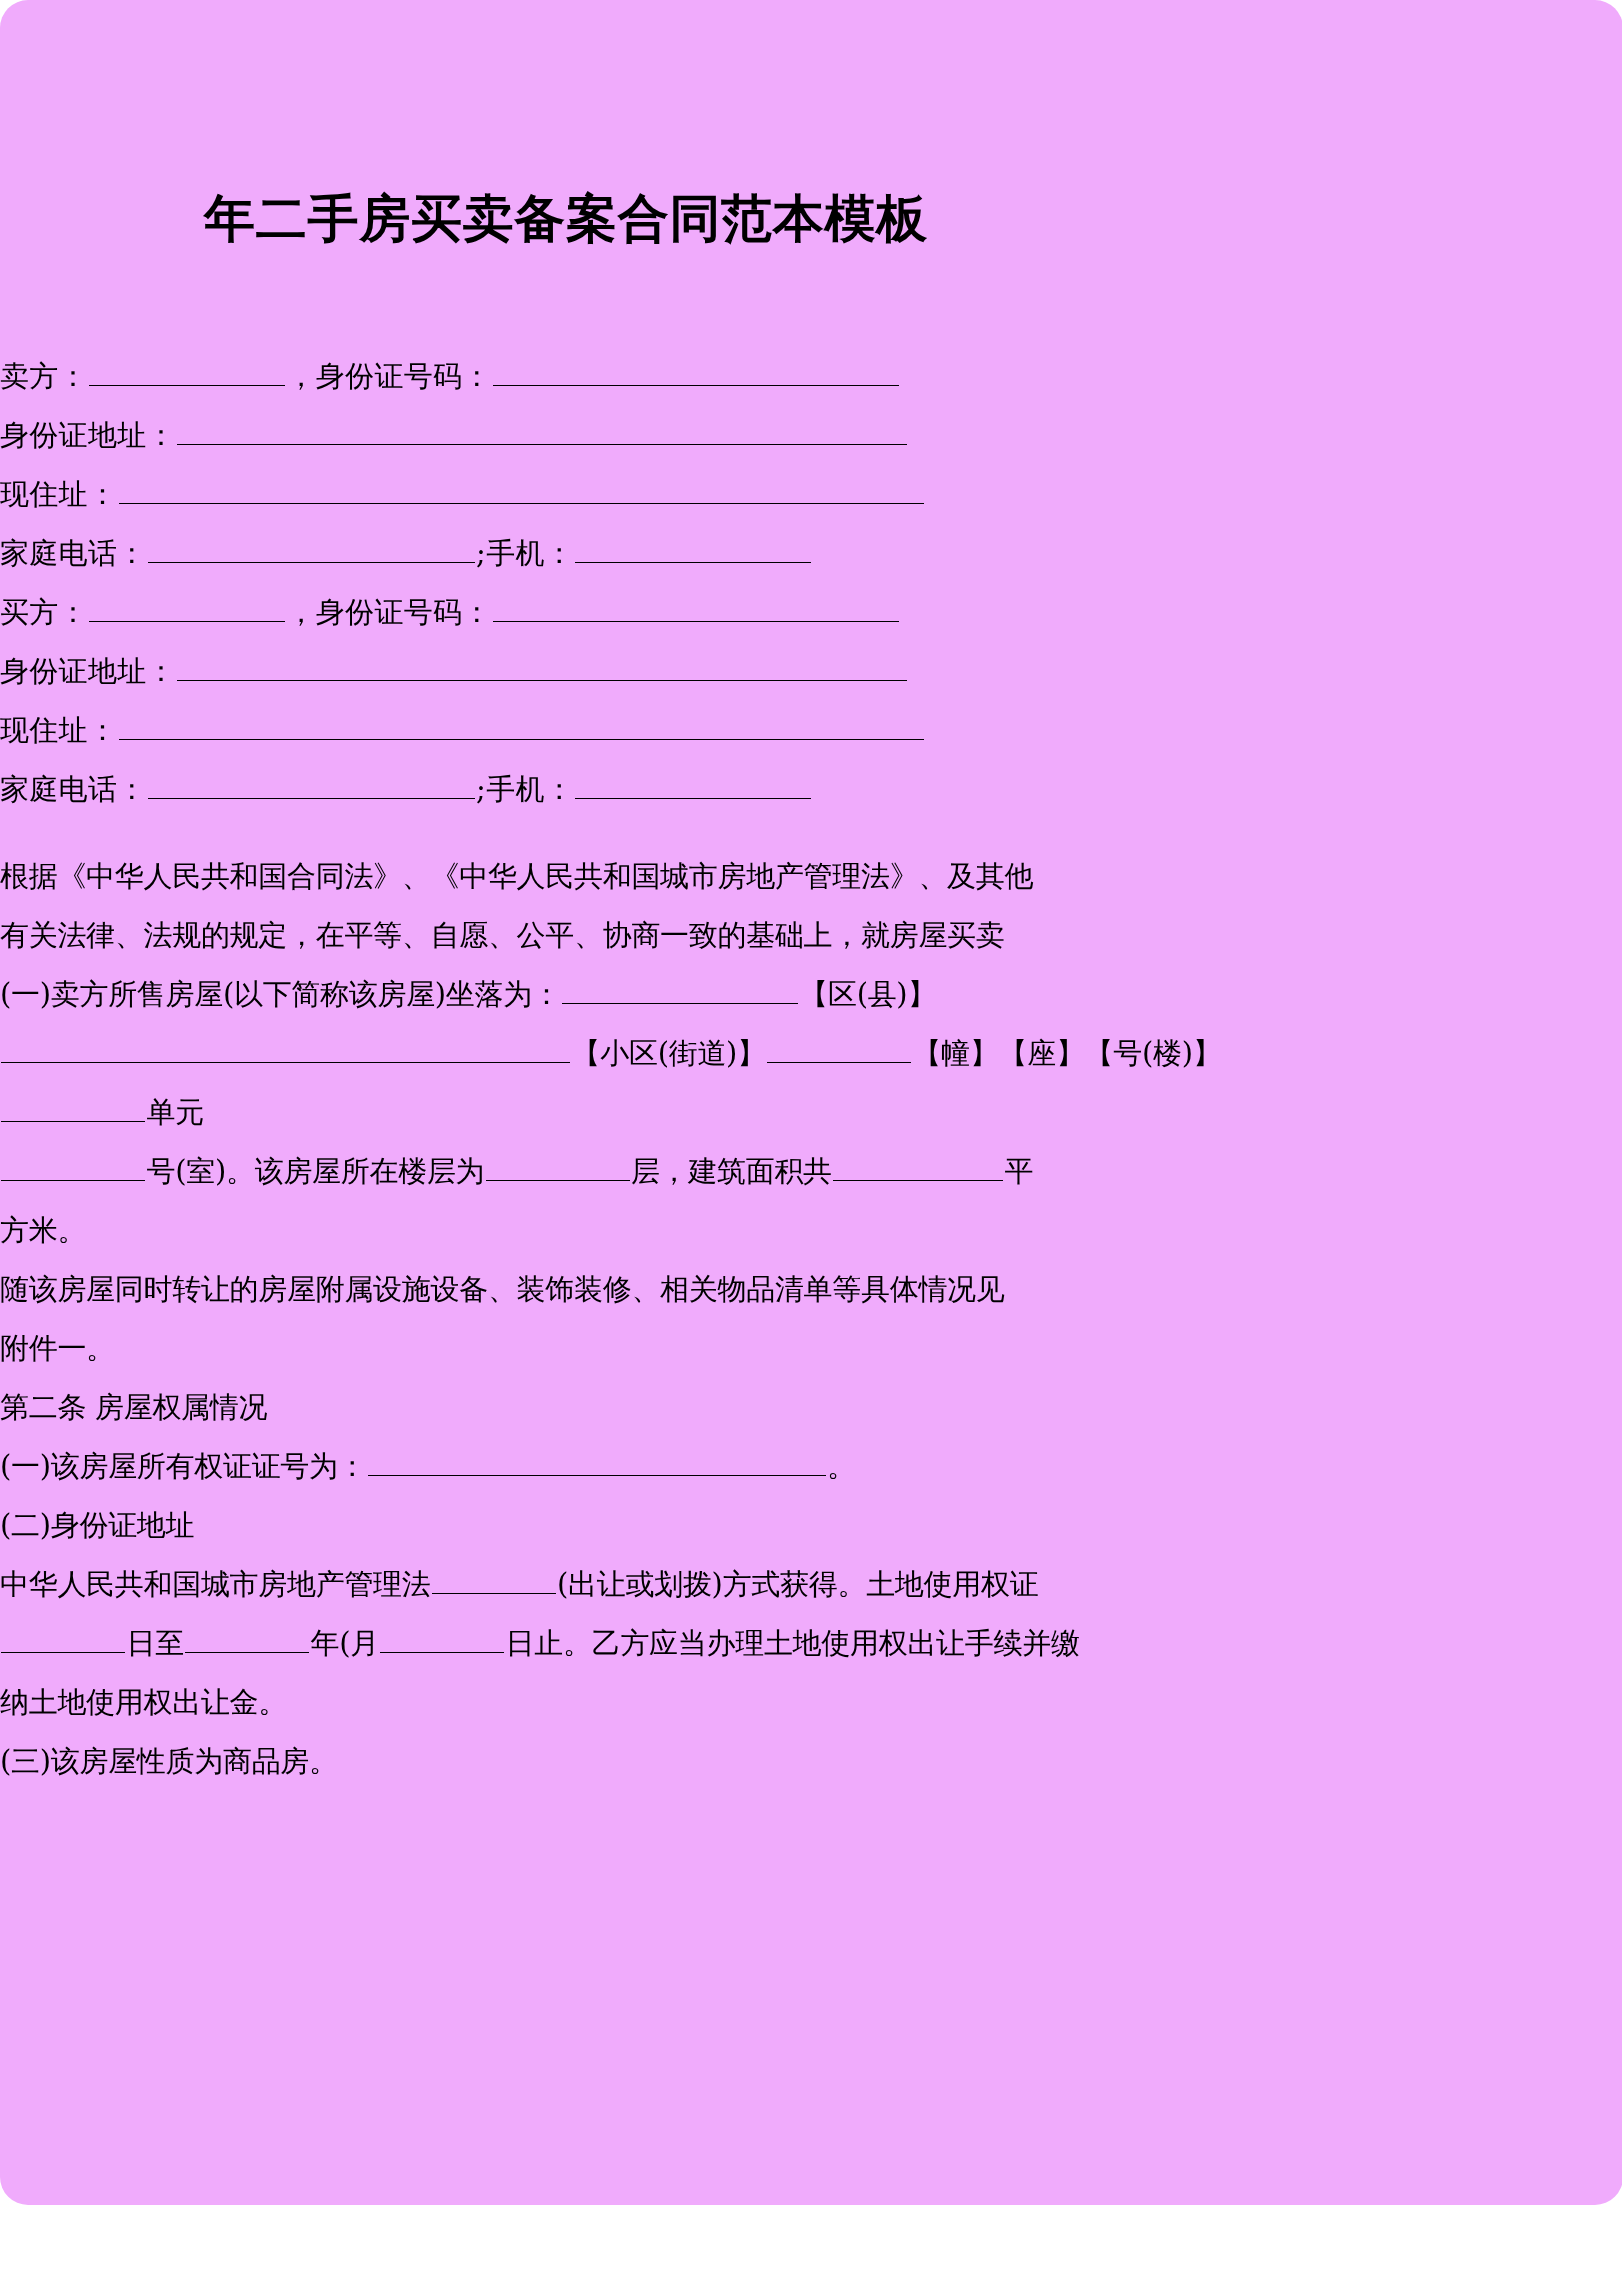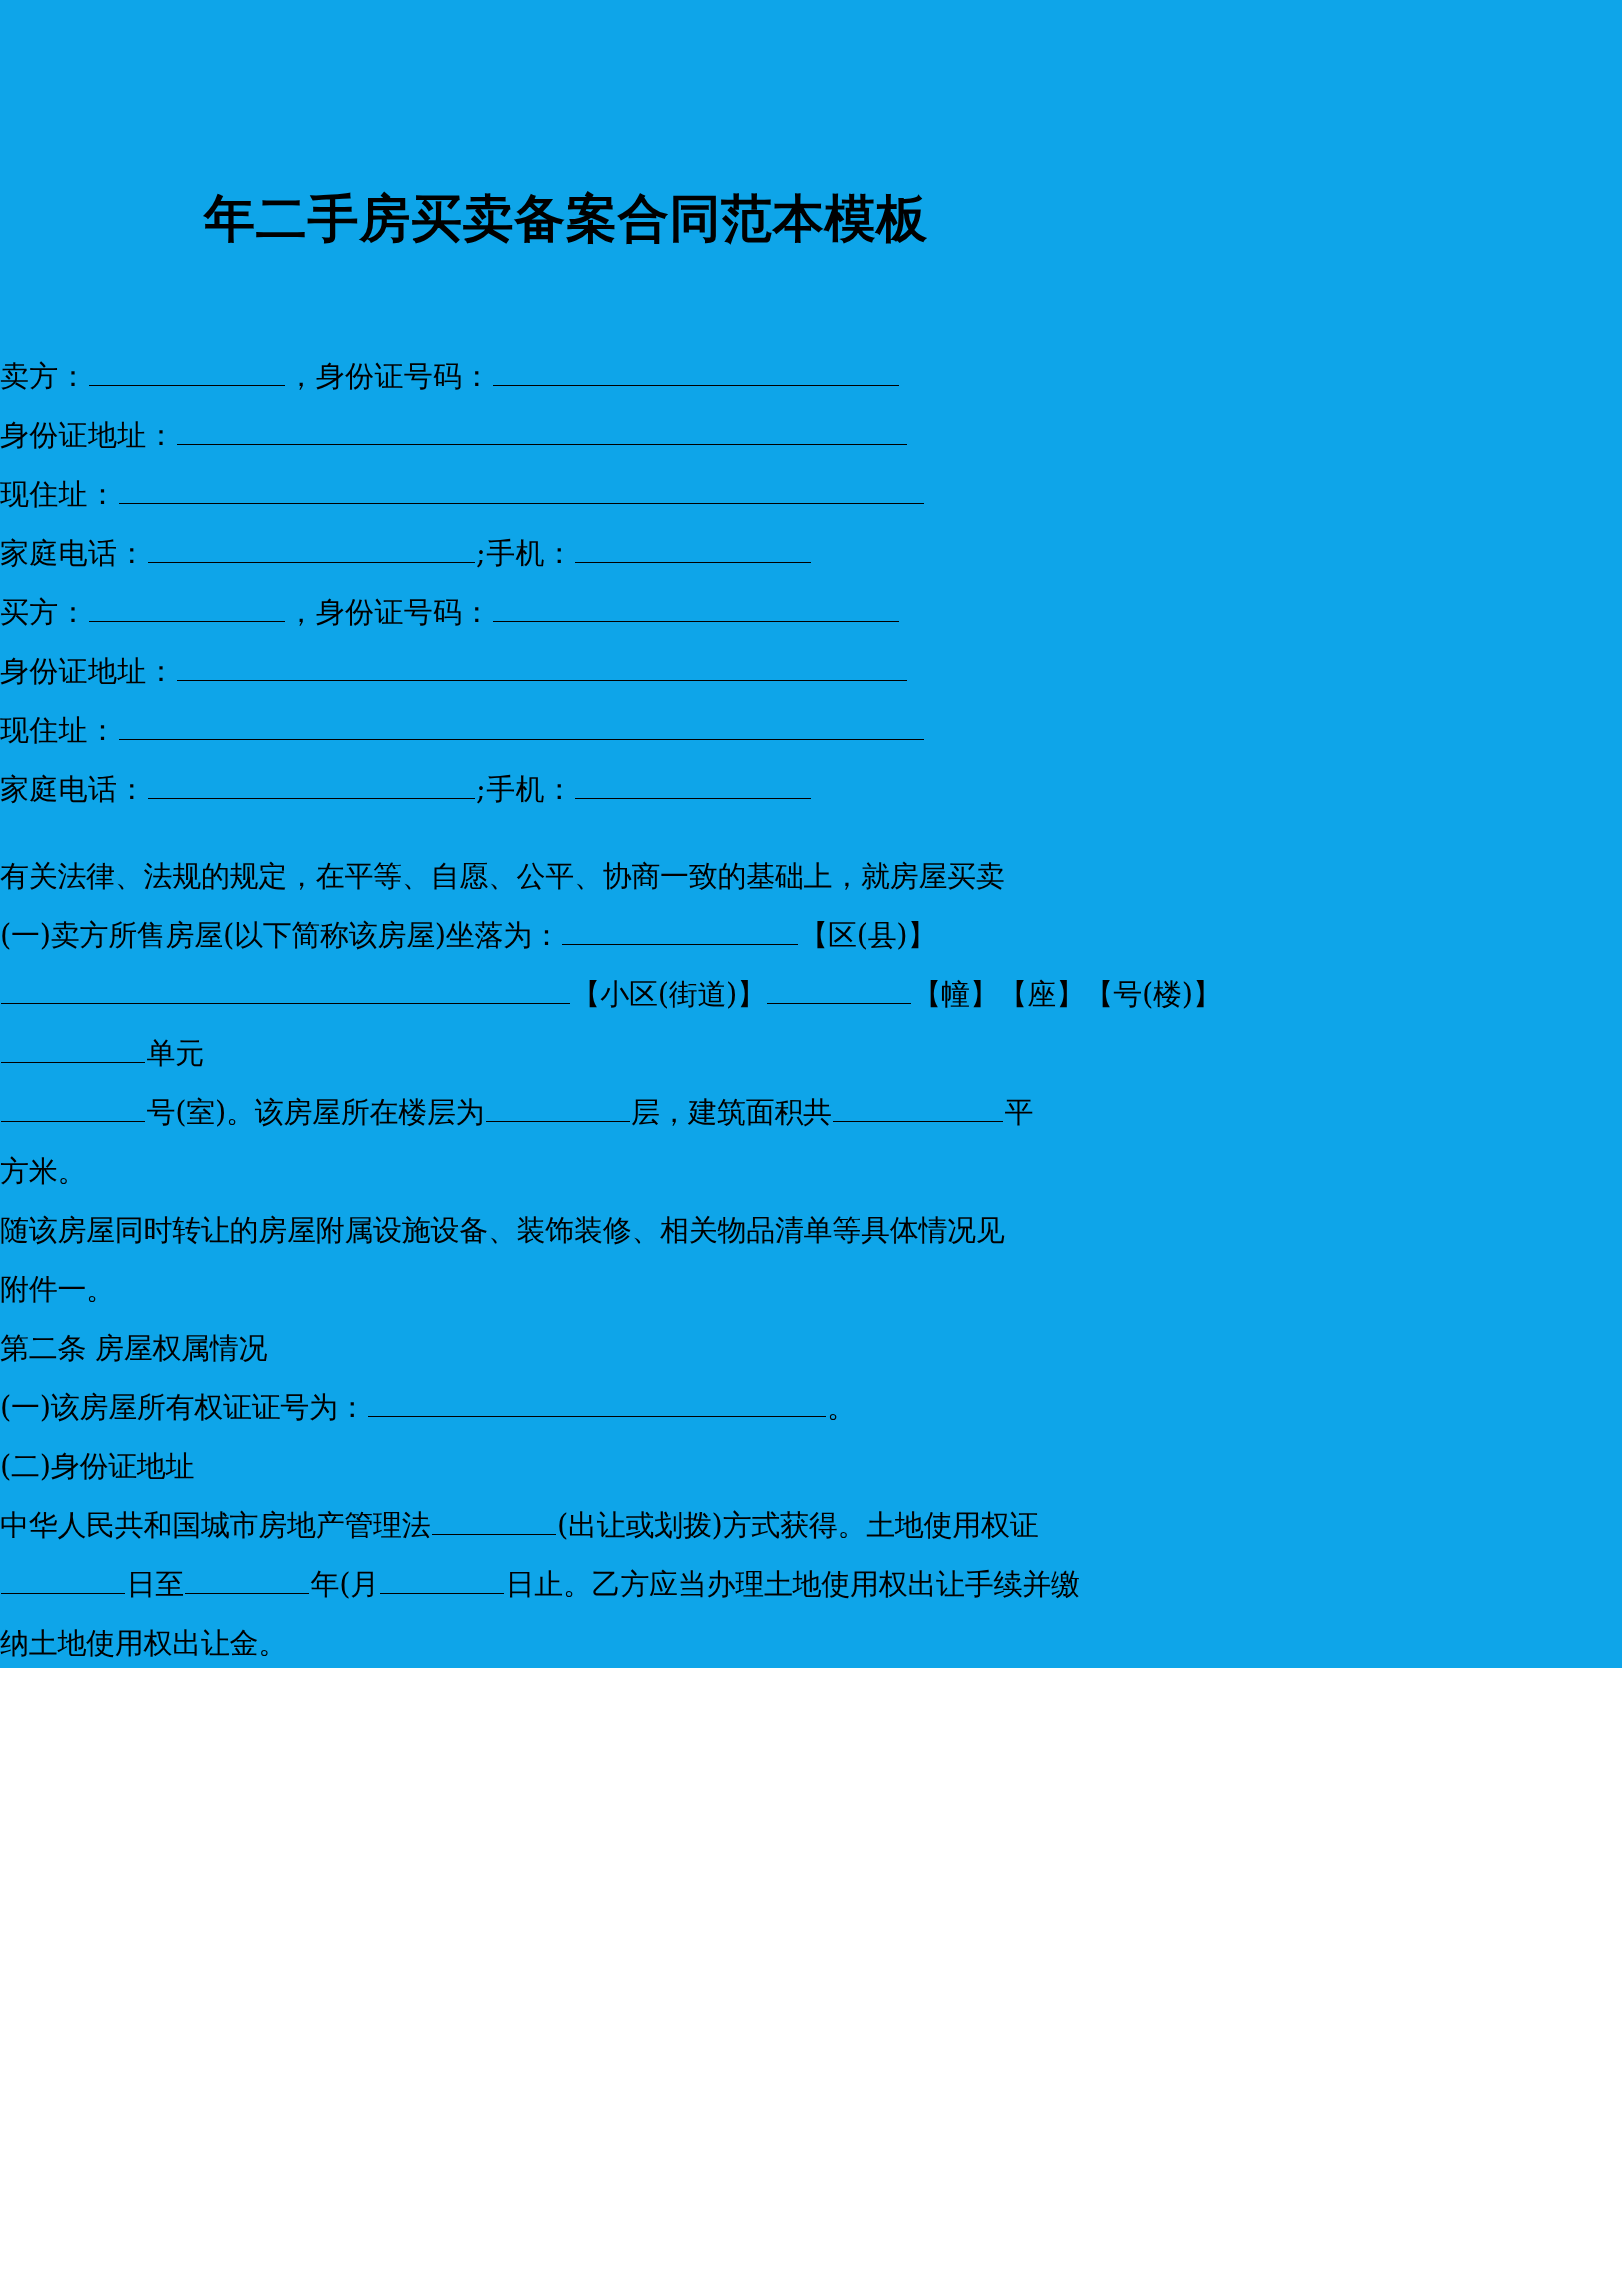--- a/index.html
+++ b/index.html
@@ -7,24 +7,25 @@
     padding: 0;
     background: #ffffff;
   }
   body {
     font-family: "DejaVu Serif", "Liberation Serif", serif;
     color: #000000;
   }
   .page {
     position: relative;
     width: 1623px;
-    height: 1668px;
-    background: #0ea5e9;
+    height: 2205px;
+    background: #f0abfc;
     box-sizing: border-box;
     overflow: hidden;
+    border-radius: 28px;
   }
   .content {
     position: absolute;
     left: 247px;
     top: 0;
     width: 1132px;
   }
   .doc-title {
     font-family: "DejaVu Serif", "Liberation Serif", serif;
     font-weight: bold;
@@ -111,20 +112,21 @@
     <div class="fline"><span>身份证地址：</span><span class="blank b-addr"></span></div>
 
     <div class="fline"><span>现住址：</span><span class="blank b-addr2"></span></div>
 
     <div class="fline"><span>家庭电话：</span><span class="blank b-4xl"></span><span>;手机：</span><span class="blank b-2xl"></span></div>
 
   </div>
 
   <div class="content body-block">
 
+    <div class="bline tight">根据《中华人民共和国合同法》、《中华人民共和国城市房地产管理法》、及其他</div>
     <div class="bline tight">有关法律、法规的规定，在平等、自愿、公平、协商一致的基础上，就房屋买卖</div>
 
 
     <div class="bline tight"><span>(一)卖方所售房屋(以下简称该房屋)坐落为：</span><span class="blank b-2xl"></span><span>【区(县)】</span></div>
 
     <div class="bline tight"><span class="blank b-9xl"></span><span>【小区(街道)】</span><span class="blank b-mdl"></span><span>【幢】【座】【号(楼)】</span></div>
 
     <div class="bline tight"><span class="blank b-mdl"></span><span>单元</span></div>
 
     <div class="bline tight"><span class="blank b-mdl"></span><span>号(室)。该房屋所在楼层为</span><span class="blank b-mdl"></span><span>层，建筑面积共</span><span class="blank b-lg"></span><span>平</span></div>

